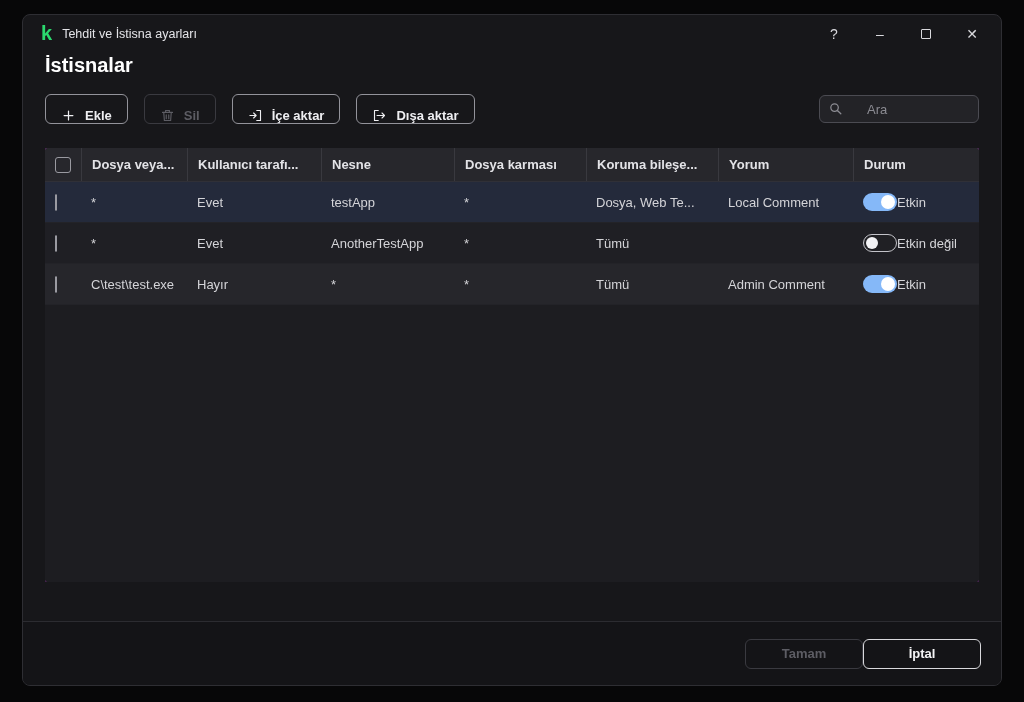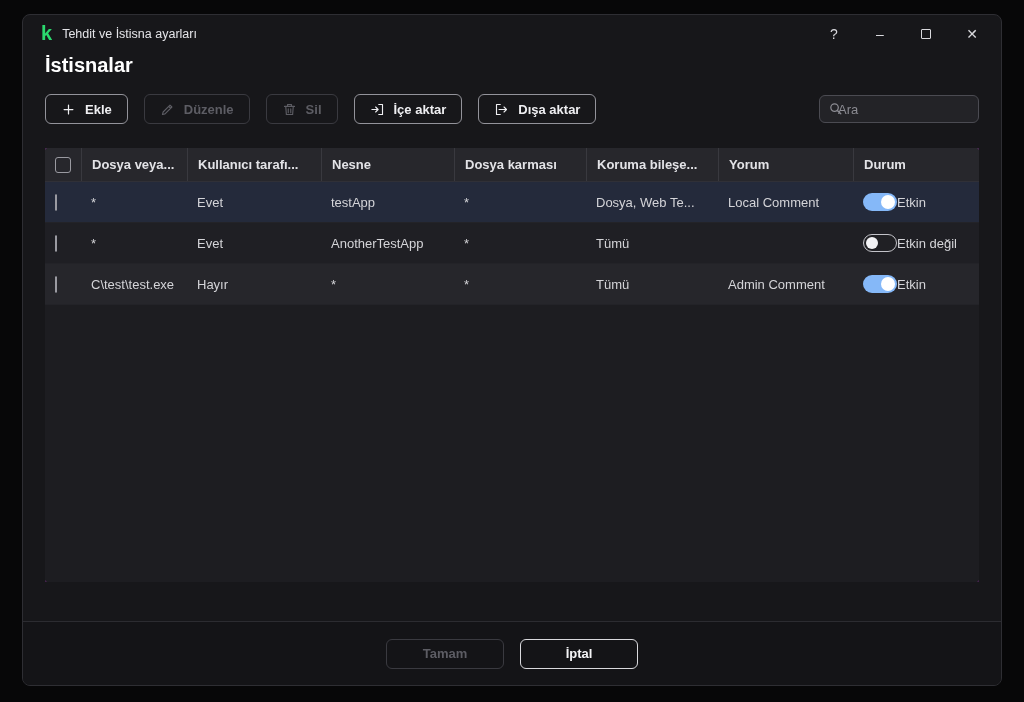--- a/index.html
+++ b/index.html
@@ -37,35 +37,35 @@
   .maxbox { width:10px; height:10px; border:1.3px solid #d9d9dd; border-radius:1px; }
   
   .page-title {
     margin:1px 22px 0; font-size:20px; font-weight:700; color:#ffffff;
   }
   
   .toolbar {
     display:flex; align-items:center; margin:17px 22px 0; gap:16px;
   }
   .btn {
-    display:inline-flex; align-items:center; gap:9px;
+    display:inline-flex; align-items:flex-end; gap:9px;
     height:30px; padding:0 15px;
     border:1px solid #93939a; border-radius:6px;
     color:#efeff2; font-size:13px; font-weight:600;
     background:transparent; white-space:nowrap;
   }
   .btn svg { width:15px; height:15px; flex:none; }
   .btn.disabled { border-color:#3a3a40; color:#5d5d64; }
   .search {
     margin-left:auto; width:160px; height:28px; position:relative;
   }
   .search input {
     width:100%; height:100%; background:#232327;
     border:1px solid #4b4b52; border-radius:6px;
-    color:#d8d8dc; font-size:13px; padding:0 10px 0 18px;
+    color:#d8d8dc; font-size:13px; padding:0 10px 0 47px;
     font-family:"Liberation Sans", sans-serif; outline:none;
   }
   .search input::placeholder { color:#8b8b92; }
   .search .mag { position:absolute; left:9px; top:6px; width:15px; height:15px; color:#8b8b92; }
   
   .table {
     margin:24px 22px 0; height:434px;
     background:#d946ef; border-radius:2px;
     display:flex; flex-direction:column; overflow:hidden;
   }
@@ -97,22 +97,22 @@
   .toggle { width:34px; height:18px; border-radius:9px; position:relative; flex:none; }
   .toggle.on { background:#85b8f8; }
   .toggle.on .knob { position:absolute; right:2px; top:2px; width:14px; height:14px; border-radius:50%; background:#ffffff; }
   .toggle.off { background:#202024; border:1.5px solid #c3c3c9; }
   .toggle.off .knob { position:absolute; left:2px; top:1.5px; width:12px; height:12px; border-radius:50%; background:#f2f2f5; }
   .tbody-empty { flex:1; background:#1d1d21; }
   
   .footer {
     position:absolute; left:0; right:0; bottom:0; height:64px;
     border-top:1px solid #2c2c31; background:#141417;
-    display:flex; align-items:center; justify-content:center;
-    gap:16px; padding:0 20px;
+    display:flex; align-items:center; justify-content:flex-end;
+    padding:0 20px;
   }
   .fbtn {
     height:30px; min-width:118px; padding:0 18px;
     display:inline-flex; align-items:center; justify-content:center;
     border-radius:6px; font-size:13px; font-weight:600; background:transparent;
   }
   .fbtn.ok { border:1px solid #3a3a40; color:#5d5d64; }
   .fbtn.cancel { border:1px solid #d9d9dd; color:#f4f4f6; }
 </style>
 </head>
@@ -139,26 +139,20 @@
   </div>
 
   <div class="page-title">İstisnalar</div>
 
   <div class="toolbar">
     <button class="btn">
       <svg viewBox="0 0 24 24" fill="none" stroke="currentColor" stroke-width="2" stroke-linecap="round">
           <path d="M12 5v14M5 12h14"></path>
         </svg>
       <span>Ekle</span>
-    </button>
-    <button class="btn disabled">
-      <svg viewBox="0 0 24 24" fill="none" stroke="currentColor" stroke-width="1.8" stroke-linejoin="round">
-          <path d="M4 20l1-4L16 5l3 3L8 19l-4 1zM14 7l3 3"></path>
-        </svg>
-      <span>Düzenle</span>
     </button>
     <button class="btn disabled">
       <svg viewBox="0 0 24 24" fill="none" stroke="currentColor" stroke-width="1.8" stroke-linecap="round">
           <path d="M4 7h16M9 7V4h6v3M6 7l1 13h10l1-13M10 11v6M14 11v6"></path>
         </svg>
       <span>Sil</span>
     </button>
     <button class="btn">
       <svg viewBox="0 0 24 24" fill="none" stroke="currentColor" stroke-width="1.8" stroke-linecap="round" stroke-linejoin="round">
           <path d="M14 4h6v16h-6M3 12h10M9 8l4 4-4 4"></path>

